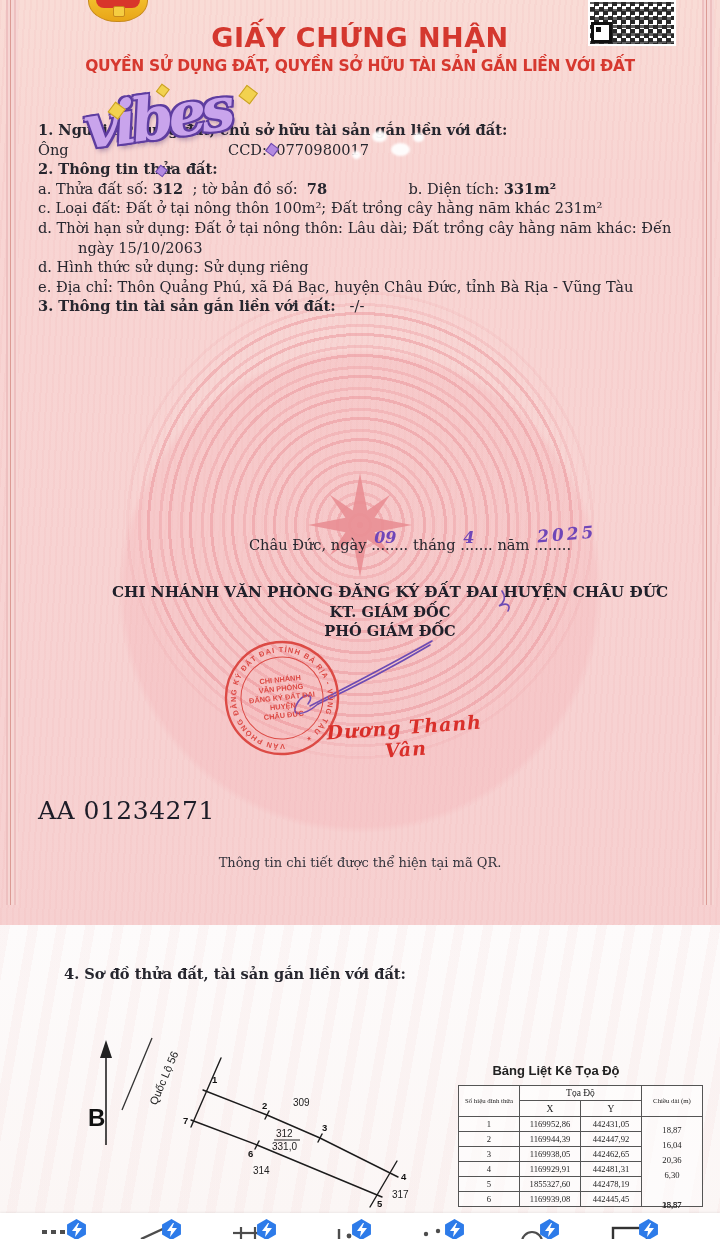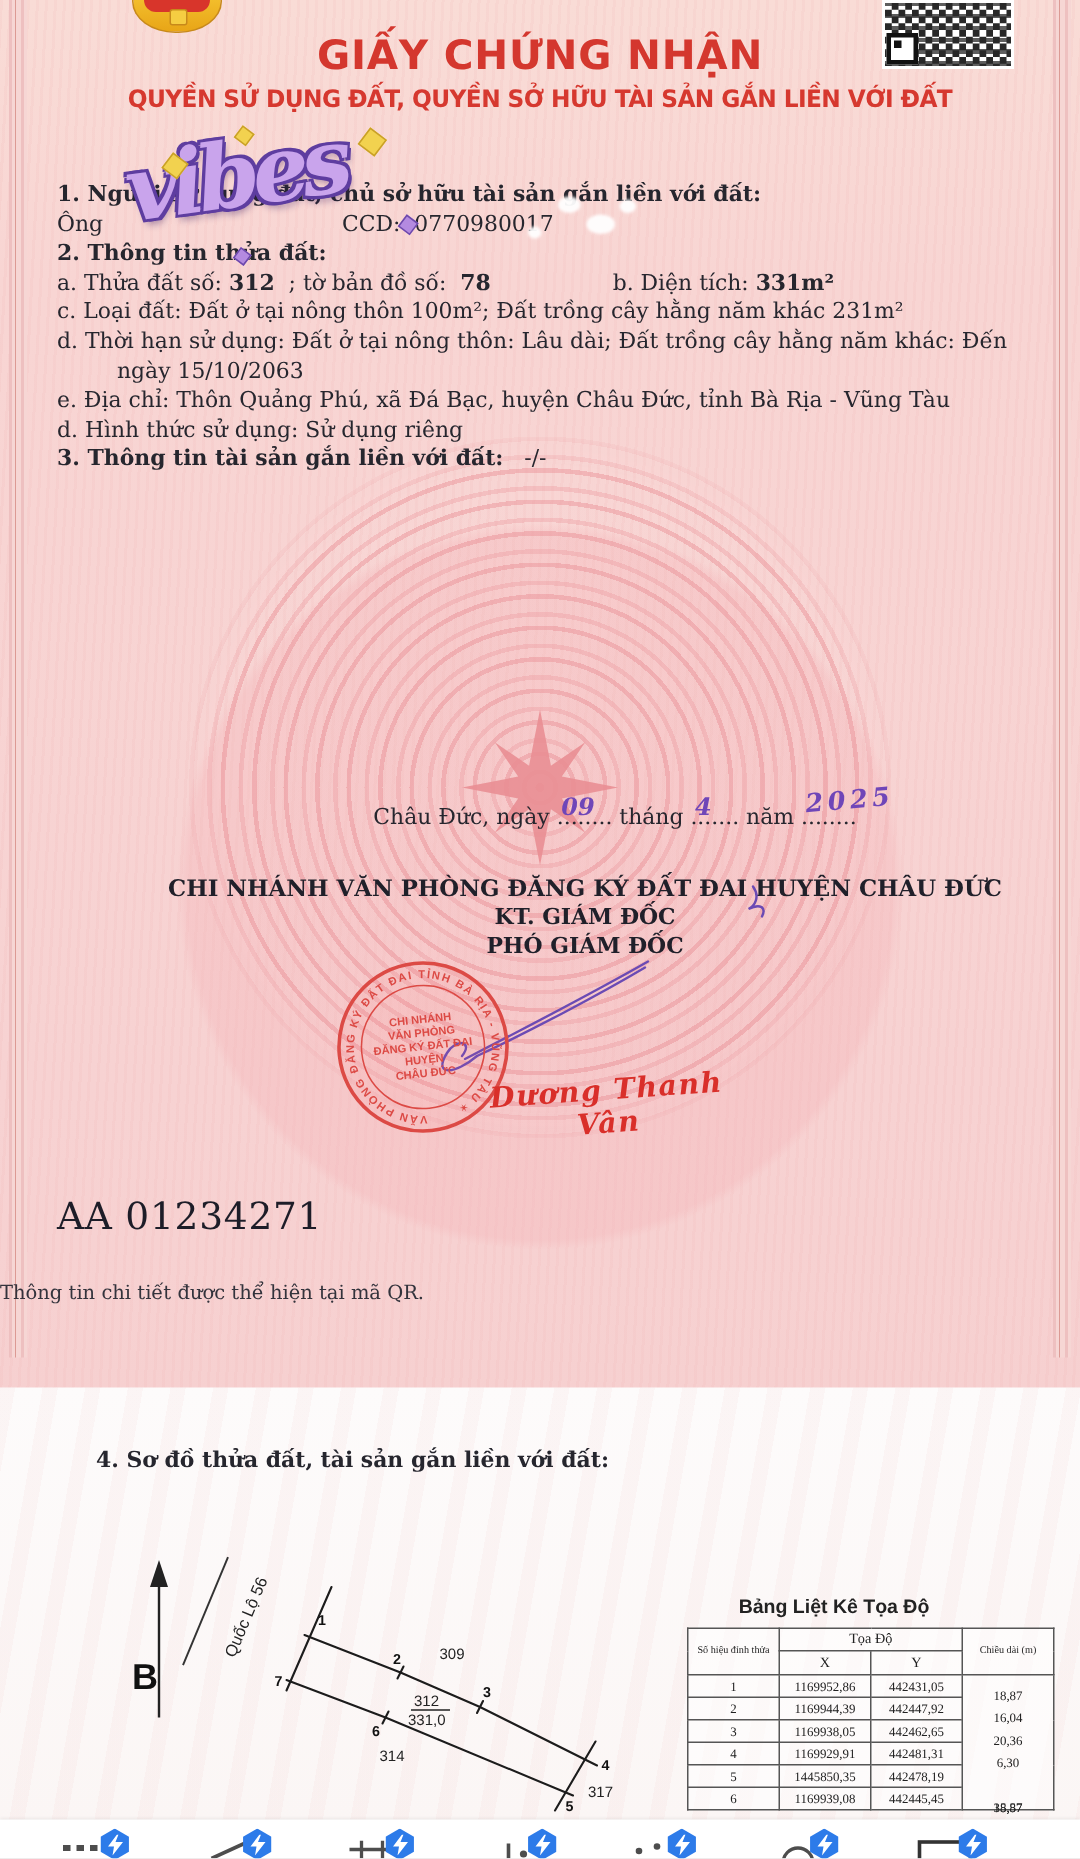--- a/index.html
+++ b/index.html
@@ -76,21 +76,21 @@
 
   .office{position:absolute;left:60px;top:558px;width:660px;text-align:center;color:#20202a;font-weight:bold;margin-top:25px;}
   .office .l1{font-size:15.2px;}
   .office .l2{font-size:14.6px;margin-top:2px;}
   .office .l3{font-size:14.6px;margin-top:2px;}
 
   .signname{position:absolute;left:320px;top:716px;width:170px;text-align:center;color:#d92f2a;
      font-style:italic;font-weight:bold;font-size:19px;transform:rotate(-4deg);letter-spacing:1px;}
 
   .serial{position:absolute;left:38px;top:796px;font-size:25px;color:#1d1d28;letter-spacing:.5px;}
-  .qrnote{position:absolute;left:0;top:855px;width:720px;font-size:13px;color:#33333c;}
+  .qrnote{position:absolute;left:0;top:855px;width:720px;text-align:center;font-size:13px;color:#33333c;}
 
   
   .page2{position:absolute;left:0;top:925px;width:720px;height:288px;overflow:hidden;background:
       repeating-linear-gradient(100deg, rgba(238,190,190,.10) 0 10px, rgba(255,255,255,0) 10px 28px),
       linear-gradient(180deg,#fdfbfb,#fbf6f5);}
   .sec4{position:absolute;left:64px;top:40px;font-size:14.6px;font-weight:bold;color:#26262e;}
   .tbl-title{position:absolute;left:458px;top:138px;width:196px;text-align:center;
       font-family:"Liberation Sans","DejaVu Sans",sans-serif;font-size:13px;font-weight:bold;color:#222;}
   table.coords{position:absolute;left:458px;top:160px;border-collapse:collapse;table-layout:fixed;
       font-family:Liberation Serif, serif;color:#222;background:rgba(255,255,255,.55);}
@@ -149,22 +149,22 @@
       <div><b>2. Thông tin thửa đất:</b></div>
       <div>
         <span>a. Thửa đất số:</span>&nbsp;<b>312</b>&nbsp;
         <span>; tờ bản đồ số:</span>&nbsp;&nbsp;<b>78</b>
         <span style="display:inline-block;width:72px;"></span>
         <span>b. Diện tích:</span>&nbsp;<b>331m²</b>
       </div>
       <div>c. Loại đất:  Đất ở tại nông thôn 100m²; Đất trồng cây hằng năm khác 231m²</div>
       <div>d. Thời hạn sử dụng:  Đất ở tại nông thôn: Lâu dài; Đất trồng cây hằng năm khác: Đến</div>
       <div class="ind">ngày 15/10/2063</div>
+      <div>d. Hình thức sử dụng: Sử dụng riêng</div>
       <div>e. Địa chỉ: Thôn Quảng Phú, xã Đá Bạc, huyện Châu Đức, tỉnh Bà Rịa - Vũng Tàu</div>
-      <div>d. Hình thức sử dụng: Sử dụng riêng</div>
       <div>
         <b>3. Thông tin tài sản gắn liền với đất:</b>&nbsp;&nbsp;&nbsp;<span>-/-</span>
       </div>
     </div>
 
     <div class="blob abs" style="left:372px;top:131px;width:15px;height:11px;"></div>
     <div class="blob abs" style="left:391px;top:143px;width:19px;height:13px;"></div>
     <div class="blob abs" style="left:413px;top:133px;width:11px;height:9px;"></div>
     <div class="blob abs" style="left:352px;top:151px;width:9px;height:8px;"></div>
 
@@ -309,21 +309,21 @@
             <td>1169938,05</td>
             <td>442462,65</td>
           </tr>
           <tr>
             <td class="numcol">4</td>
             <td>1169929,91</td>
             <td>442481,31</td>
           </tr>
           <tr>
             <td class="numcol">5</td>
-            <td>1445850,35</td>
+            <td>1855327,60</td>
             <td>442478,19</td>
           </tr>
           <tr>
             <td class="numcol">6</td>
             <td>1169939,08</td>
             <td>442445,45</td>
           </tr>
         </tbody>
     </table>
   </div>

